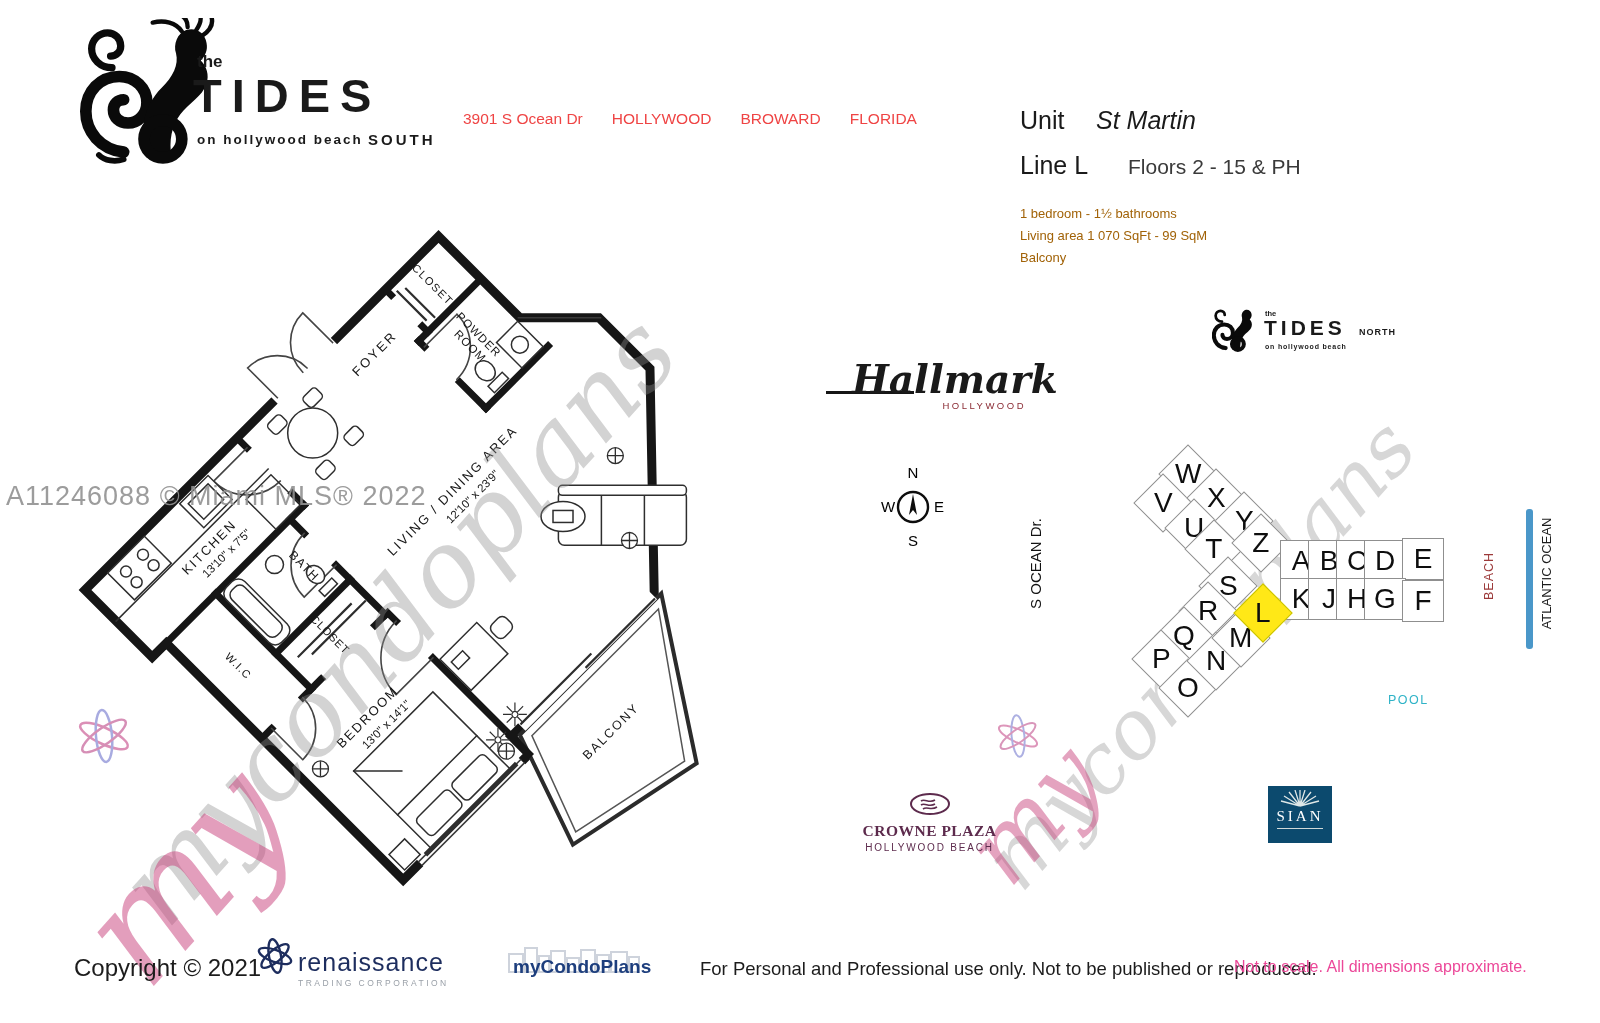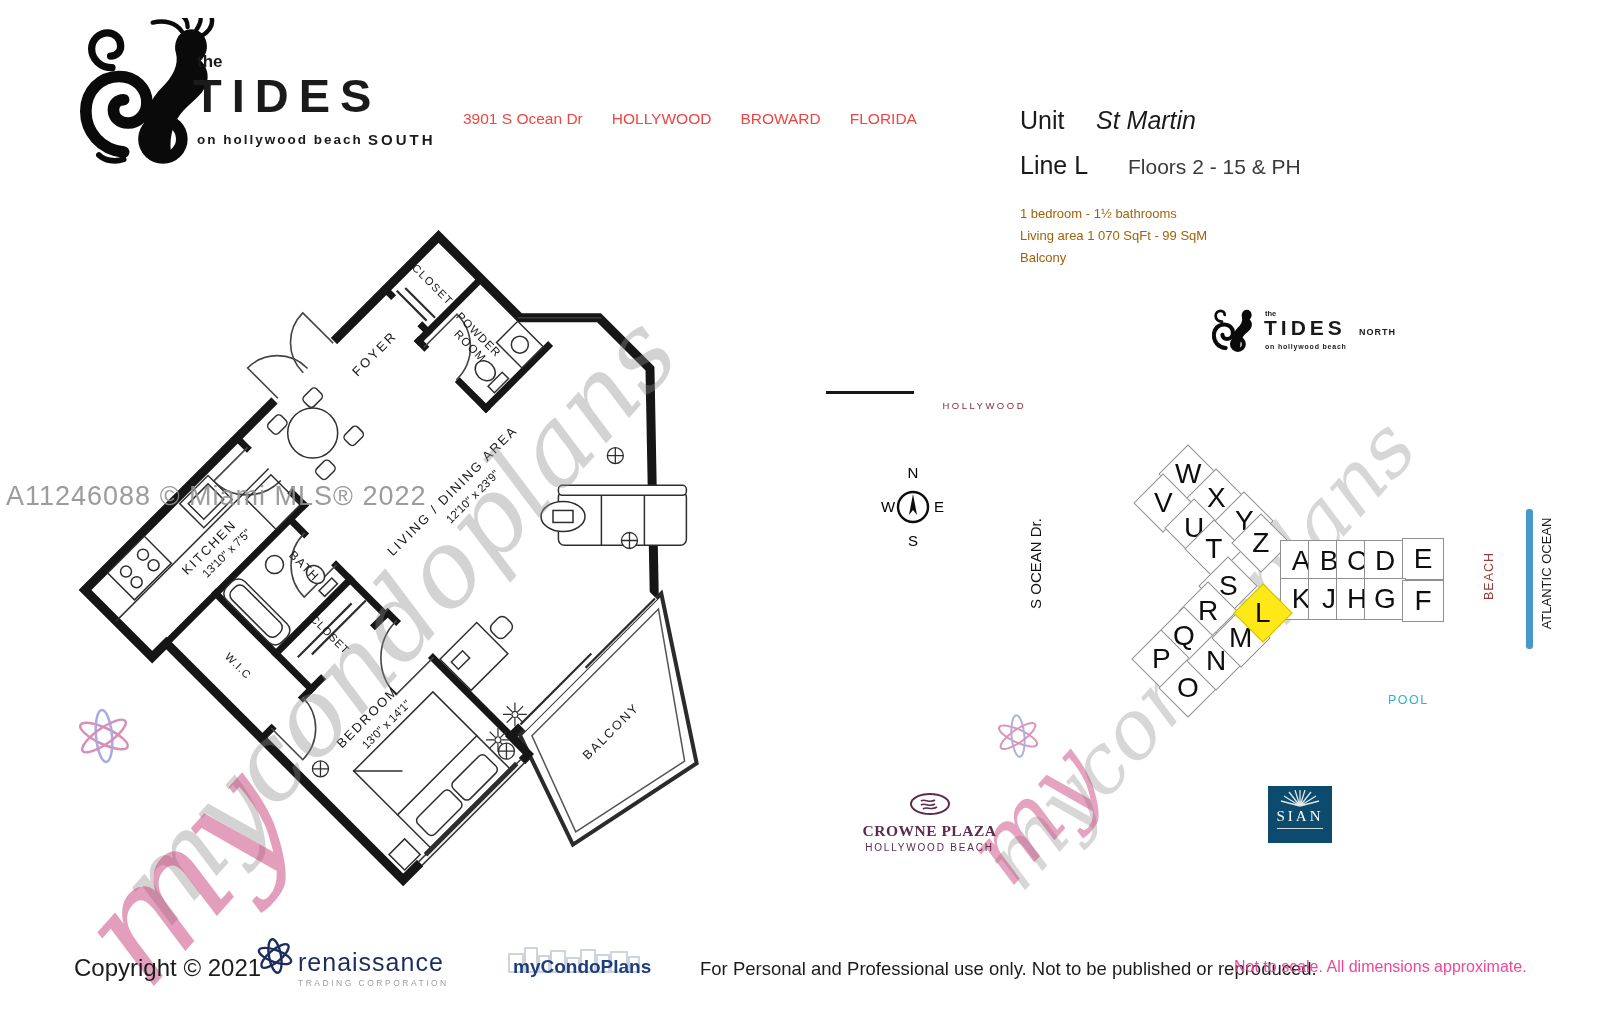--- a/index.html
+++ b/index.html
@@ -276,20 +276,21 @@
 <svg class="abs" style="left:992px;top:712px" width="52" height="48" viewBox="0 0 64 60">
   <g fill="none" stroke-width="2.5" opacity="0.7">
     <ellipse cx="32" cy="30" rx="26" ry="8" stroke="#d06a9e" transform="rotate(25 32 30)"></ellipse>
     <ellipse cx="32" cy="30" rx="26" ry="8" stroke="#8b8fd6" transform="rotate(85 32 30)"></ellipse>
     <ellipse cx="32" cy="30" rx="26" ry="8" stroke="#c96a9e" transform="rotate(145 32 30)"></ellipse>
   </g>
 </svg>
 
 <div class="abs" id="hallmark">
   <div class="abs hm-bar"></div>
+  <div class="abs hm-name">Hallmark</div>
   <div class="abs hm-sub">HOLLYWOOD</div>
 </div>
 
 <svg class="abs" style="left:878px;top:462px" width="70" height="86" viewBox="0 0 70 86">
   <text x="35" y="16" font-size="15" text-anchor="middle">N</text>
   <text x="10" y="50" font-size="15" text-anchor="middle">W</text>
   <text x="61" y="50" font-size="15" text-anchor="middle">E</text>
   <text x="35" y="84" font-size="15" text-anchor="middle">S</text>
   <circle cx="35" cy="45" r="15" fill="none" stroke="#0d0d0d" stroke-width="2.4"></circle>
   <polygon points="35,32 39,53 35,48 31,53" fill="#0d0d0d"></polygon>

